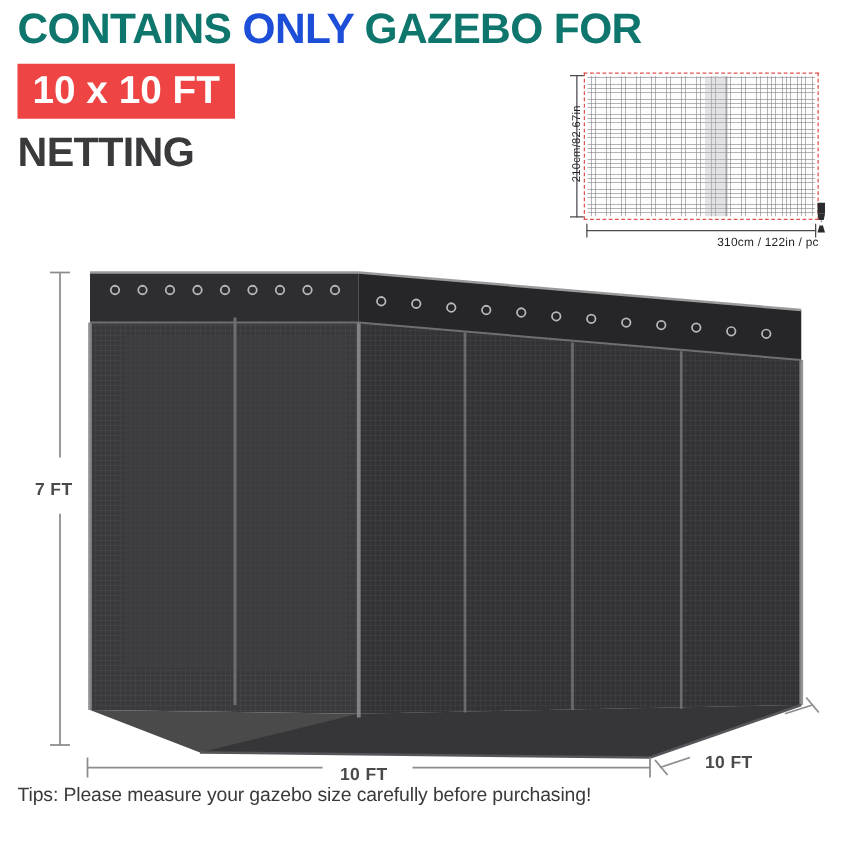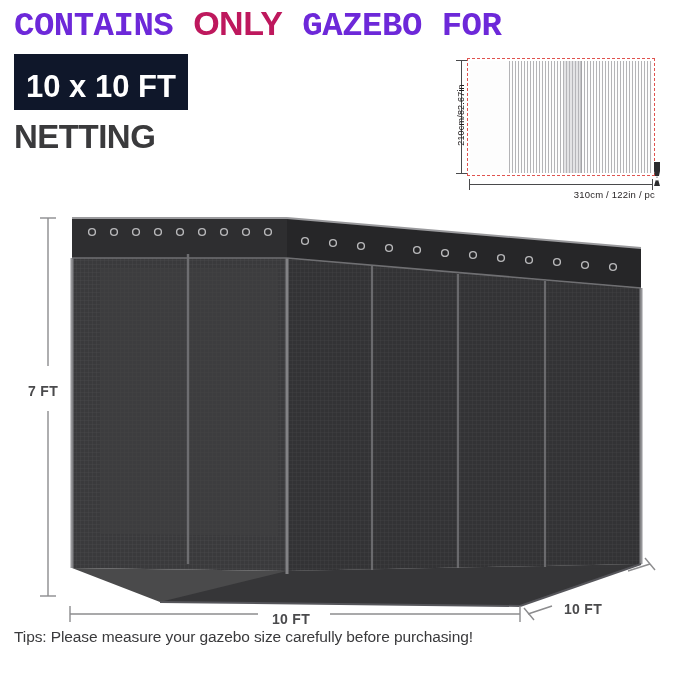--- a/index.html
+++ b/index.html
@@ -29,31 +29,31 @@
     top: 2px;
     width: 440px;
   }
   .headline-line1 {
     font-size: 34px;
     font-weight: bold;
     letter-spacing: -0.5px;
     line-height: 42px;
     white-space: nowrap;
   }
-  .hl-dark { color: #6d28d9; font-family: Liberation Mono, monospace; }
-  .hl-grey { color: #be185d; }
+  .hl-dark { color: #0f766e; }
+  .hl-grey { color: #1d4ed8; }
 
   .badge {
     display: inline-block;
-    background: #0f172a;
+    background: #ef4444;
     color: #ffffff;
     font-size: 31px;
     font-weight: bold;
     letter-spacing: 0px;
-    padding: 16px 12px 6px 12px;
+    padding: 4px 12px 6px 12px;
     margin-top: 7px;
     line-height: 34px;
     text-align: center;
   }
 
   .headline-line3 {
     font-size: 33px;
     font-weight: bold;
     color: #3a3a3c;
     letter-spacing: -0.5px;

